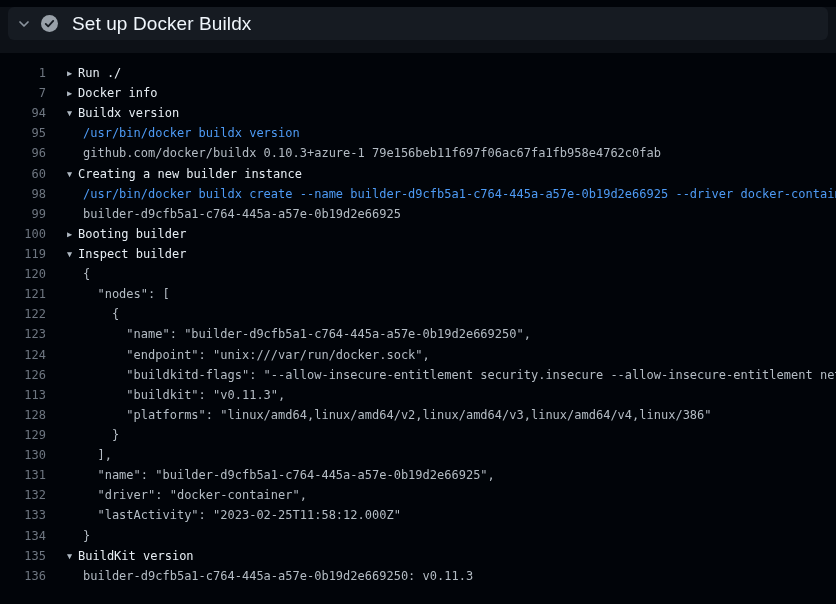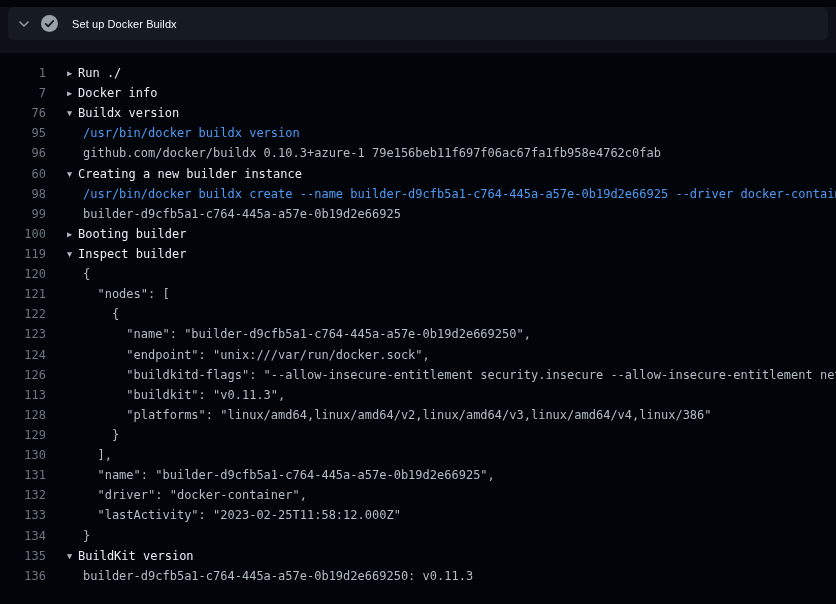--- a/index.html
+++ b/index.html
@@ -33,21 +33,21 @@
     align-items: center; justify-content: center;
   }
   .statusicon {
     margin-left: 8px;
     width: 19px; height: 19px;
     display: inline-flex;
     align-items: center; justify-content: center;
   }
   .steptitle {
     margin-left: 13px;
-    font-size: 11px;
+    font-size: 19px;
     font-weight: 400;
     color: var(--title-text, #f0f6fc);
     letter-spacing: 0.1px;
   }
 
   
   .log {
     padding-top: 10px;
   }
   .row {
@@ -108,21 +108,21 @@
 <div class="log">
     <div class="row group-collapsed">
     <span class="lnum">1</span>
     <span class="content"><span class="arrow">▶</span><span class="ltext">Run ./</span></span>
   </div>
     <div class="row group-collapsed">
     <span class="lnum">7</span>
     <span class="content"><span class="arrow">▶</span><span class="ltext">Docker info</span></span>
   </div>
     <div class="row group-expanded">
-    <span class="lnum">76</span>
+    <span class="lnum">94</span>
     <span class="content"><span class="arrow">▼</span><span class="ltext">Buildx version</span></span>
   </div>
     <div class="row command">
     <span class="lnum">95</span>
     <span class="content"><span class="ltext">/usr/bin/docker buildx version</span></span>
   </div>
     <div class="row output">
     <span class="lnum">96</span>
     <span class="content"><span class="ltext">github.com/docker/buildx 0.10.3+azure-1 79e156beb11f697f06ac67fa1fb958e4762c0fab</span></span>
   </div>

